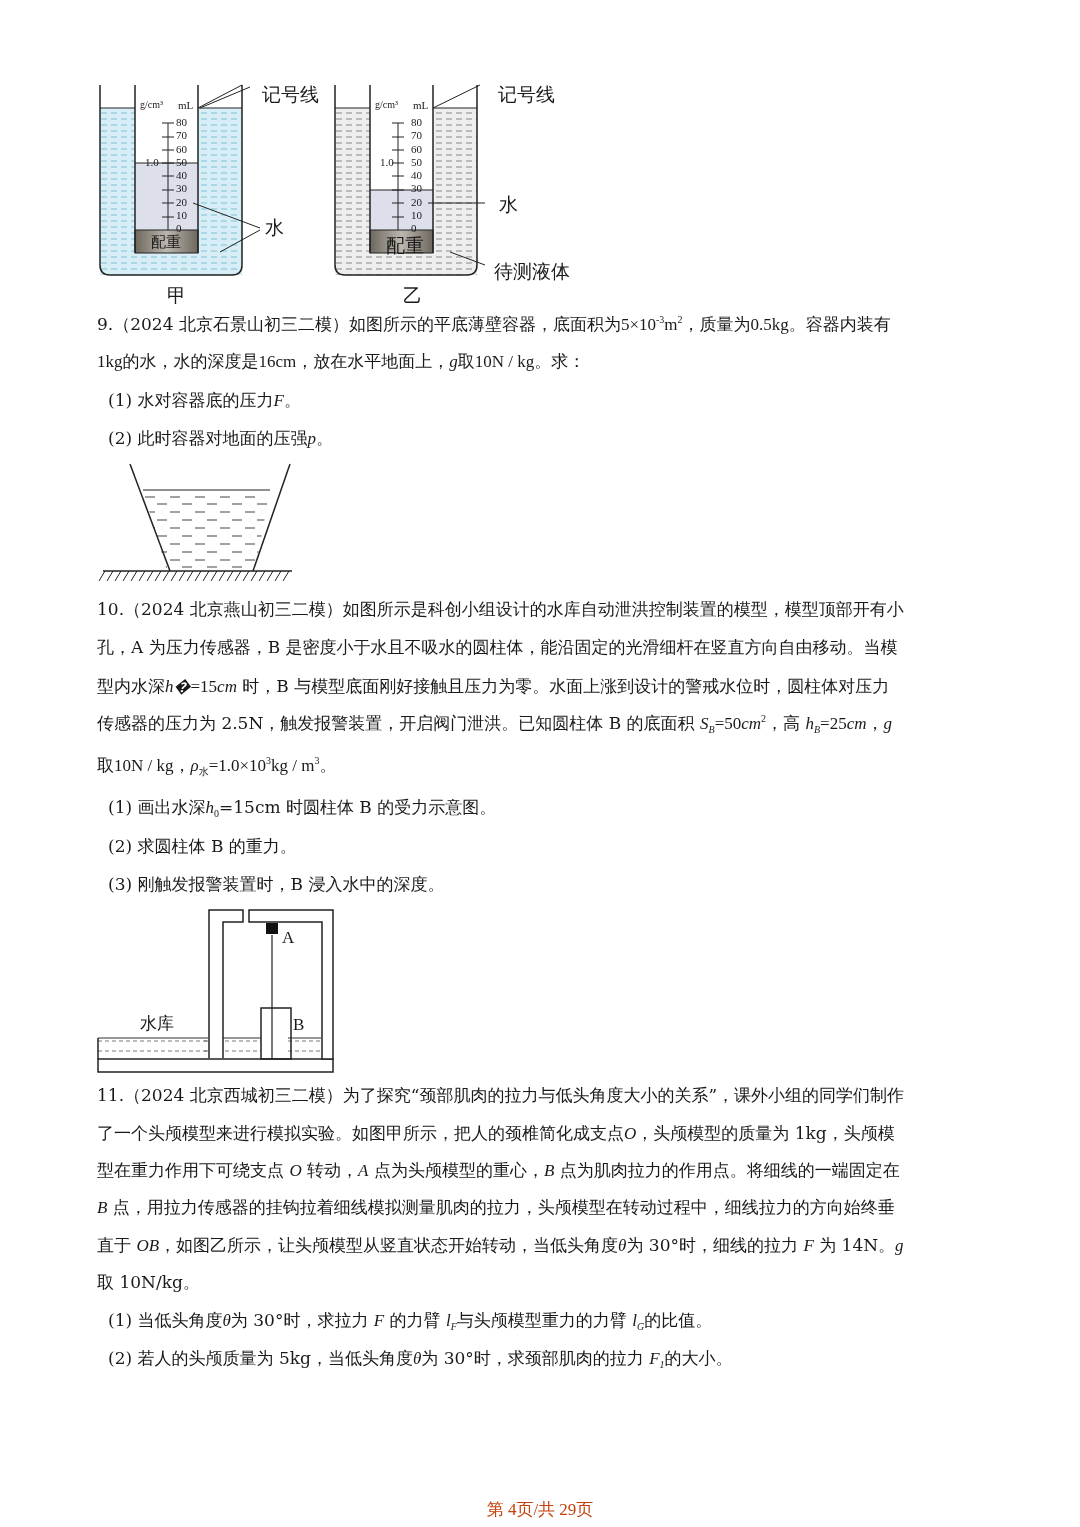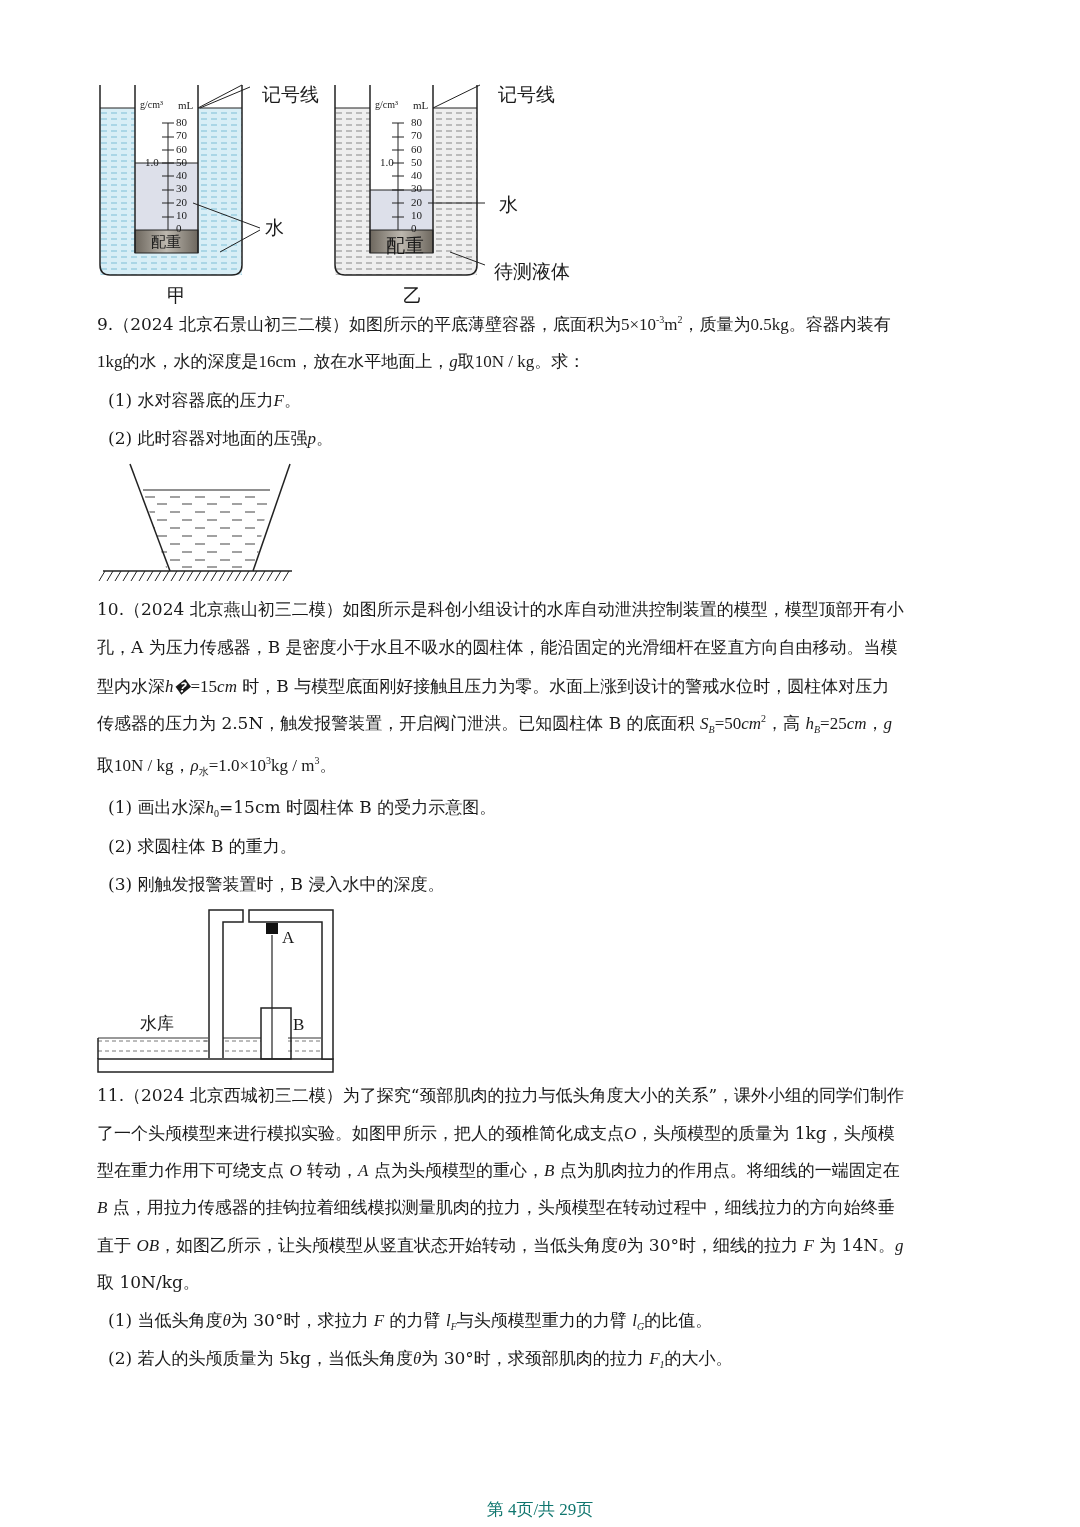--- a/index.html
+++ b/index.html
@@ -6,21 +6,21 @@
   body { width:1080px; height:1527px; position:relative; overflow:hidden;
          font-family:"DejaVu Serif","Liberation Serif",serif; color:#1a1a1a; }
   .abs { position:absolute; }
   .line { position:absolute; left:97px; font-size:17px; white-space:nowrap; }
   .sub { position:absolute; left:108px; font-size:17px; white-space:nowrap;text-align:right; }
   i.v { font-family:"Liberation Serif",serif; font-style:italic; }
   .serif { font-family:"Liberation Serif",serif; }
   sup, sub { font-size:10px; line-height:0; }
   .fig-label { font-family:"DejaVu Sans",sans-serif; font-size:19px; }
   .footer { position:absolute; top:1498px; left:0; width:1080px; text-align:center;
-            font-size:17px; color:#0f766e; font-family:"Liberation Serif",serif; }
+            font-size:17px; color:#c2410c; font-family:"Liberation Serif",serif; }
 </style>
 </head>
 <body>
 
 <svg class="abs" style="left:90px;top:80px;" width="500" height="225" viewBox="0 0 500 225">
   <defs>
     <pattern id="dashBlue" width="10" height="6" patternUnits="userSpaceOnUse">
       <rect width="10" height="6" fill="#d8eef6"></rect>
       <line x1="1" y1="3" x2="7" y2="3" stroke="#7cbfd6" stroke-width="1"></line>
     </pattern>

